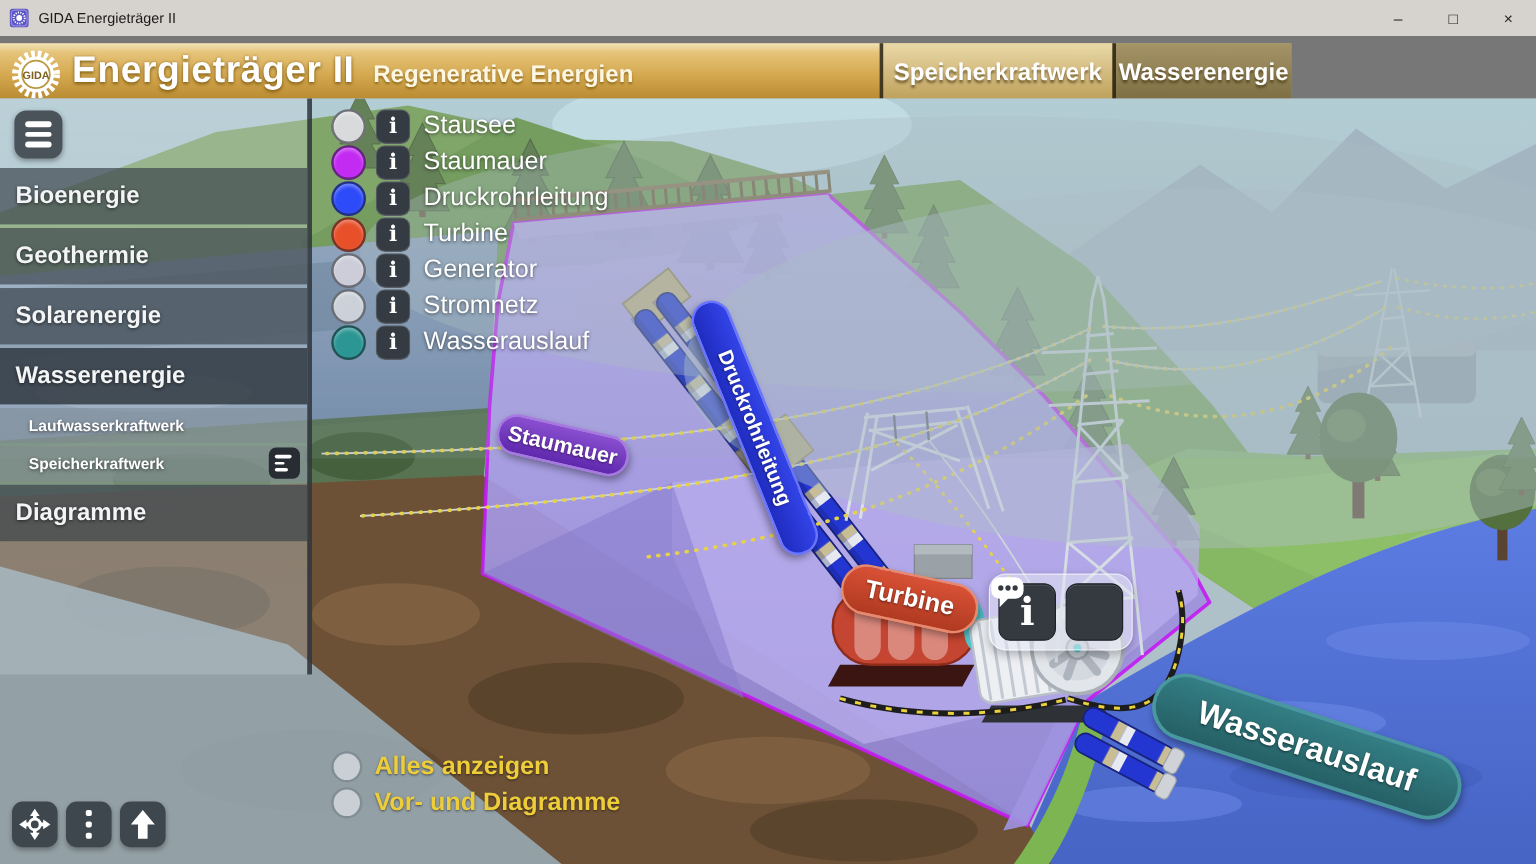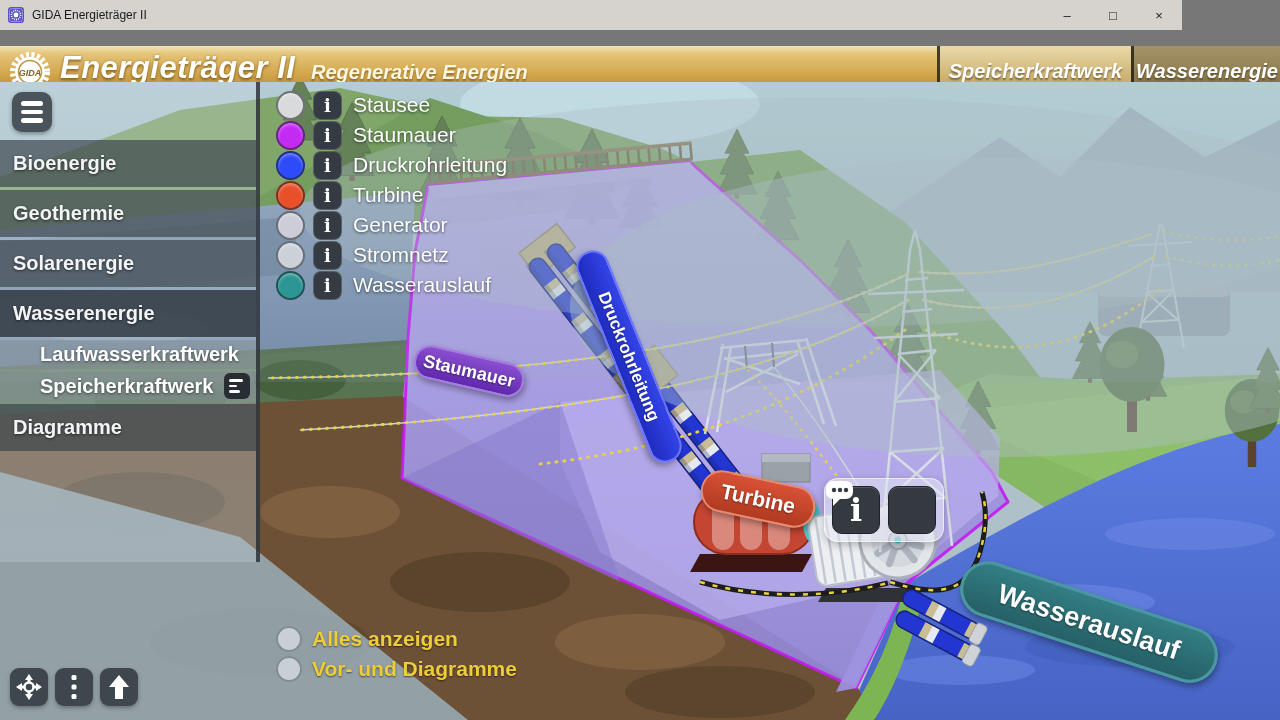--- a/index.html
+++ b/index.html
@@ -1,29 +1,29 @@
 <!DOCTYPE html>
 <html><head>
 <meta charset="utf-8">
 <style>
   html,body{margin:0;padding:0;background:#777;}
   .stage{position:relative;width:1280px;height:720px;overflow:hidden;
          font-family:"Liberation Sans",sans-serif;user-select:none;}
   
-  .titlebar{position:absolute;left:0;top:0;width:1182px;height:30px;background:#d6d2cd;
+  .titlebar{position:absolute;left:0;top:0;width:1280px;height:30px;background:#d6d2cd;
             display:flex;align-items:center;}
   .tb-icon{margin-left:8px;width:16px;height:16px;}
   .tb-title{margin-left:8px;font-size:12px;color:#1b1b1b;}
   .tb-controls{position:absolute;right:0;top:0;height:30px;display:flex;}
   .tb-btn{width:46px;height:30px;display:flex;align-items:center;justify-content:center;
           font-size:13px;color:#222;}
   
-  .appheader{position:absolute;left:0;top:46px;width:1280px;height:52px;
+  .appheader{position:absolute;left:0;top:36px;width:1076px;height:52px;
              background:linear-gradient(180deg,#f2e3b8 0%,#e5c378 16%,#d3a74e 55%,#b5862c 100%);
-             border-bottom:2px solid #4d3f16;box-sizing:border-box;font-style:italic;}
+             border-bottom:2px solid #4d3f16;box-sizing:border-box;}
   .logo{position:absolute;left:8px;top:4px;}
   .app-title{position:absolute;left:60px;top:4px;font-size:31px;font-weight:bold;color:#fff;
              text-shadow:0 2px 3px rgba(100,70,0,.65),0 0 2px rgba(120,80,0,.5);letter-spacing:.5px;}
   .app-subtitle{position:absolute;left:280px;top:15px;font-size:20px;font-weight:bold;color:#fdf6e2;
              text-shadow:0 2px 2px rgba(100,70,0,.6);margin-left:31px;}
   .tab{position:absolute;top:0;height:50px;line-height:50px;text-align:center;font-size:20px;
        font-weight:bold;color:#fff;text-shadow:0 2px 2px rgba(60,45,10,.6);
        border-left:3px solid rgba(40,34,18,.85);box-sizing:border-box;}
   .tab-page{right:149px;width:194px;background:linear-gradient(180deg,#ead9a8,#bb9c55);}
   .tab-section{right:0;width:149px;background:linear-gradient(180deg,#a59468,#7b6d41);}
@@ -71,21 +71,21 @@
   .hamburger{position:absolute;left:12px;top:10px;width:40px;height:40px;border-radius:10px;
            background:#4a525a;box-shadow:0 2px 4px rgba(0,0,0,.35);display:flex;flex-direction:column;
            align-items:center;justify-content:center;gap:4px;}
   .hamburger .bar{width:22px;height:4.5px;border-radius:3px;background:#fff;}
   .menu{position:absolute;left:0;top:58px;width:256px;}
   .m-item{height:47px;line-height:47px;margin-bottom:3px;background:rgba(58,67,74,.68);
           color:#f2f4f6;font-size:20px;font-weight:bold;padding-left:13px;
           text-shadow:0 1px 3px rgba(0,0,0,.6);}
   .m-item.active{background:rgba(43,50,57,.80);}
   .m-sub{position:relative;height:29px;line-height:29px;margin-bottom:3px;background:rgba(125,136,144,.50);
-          color:#fff;font-size:20px;font-weight:bold;padding-left:40px;
+          color:#fff;font-size:13px;font-weight:bold;padding-left:24px;
           text-shadow:0 1px 3px rgba(0,0,0,.55);}
   .sub-badge{position:absolute;right:6px;top:1px;width:26px;height:26px;border-radius:6px;
           background:#272d33;display:flex;flex-direction:column;justify-content:center;gap:3px;
           padding-left:5px;box-sizing:border-box;}
   .sub-badge .l{height:2.5px;border-radius:2px;background:#fff;}
   .side-tools{position:absolute;left:10px;top:586px;display:flex;gap:7px;}
   .tool-btn{width:38px;height:38px;border-radius:9px;background:#3f474e;
           box-shadow:0 2px 4px rgba(0,0,0,.3);display:flex;align-items:center;justify-content:center;}
 </style>
 </head>

